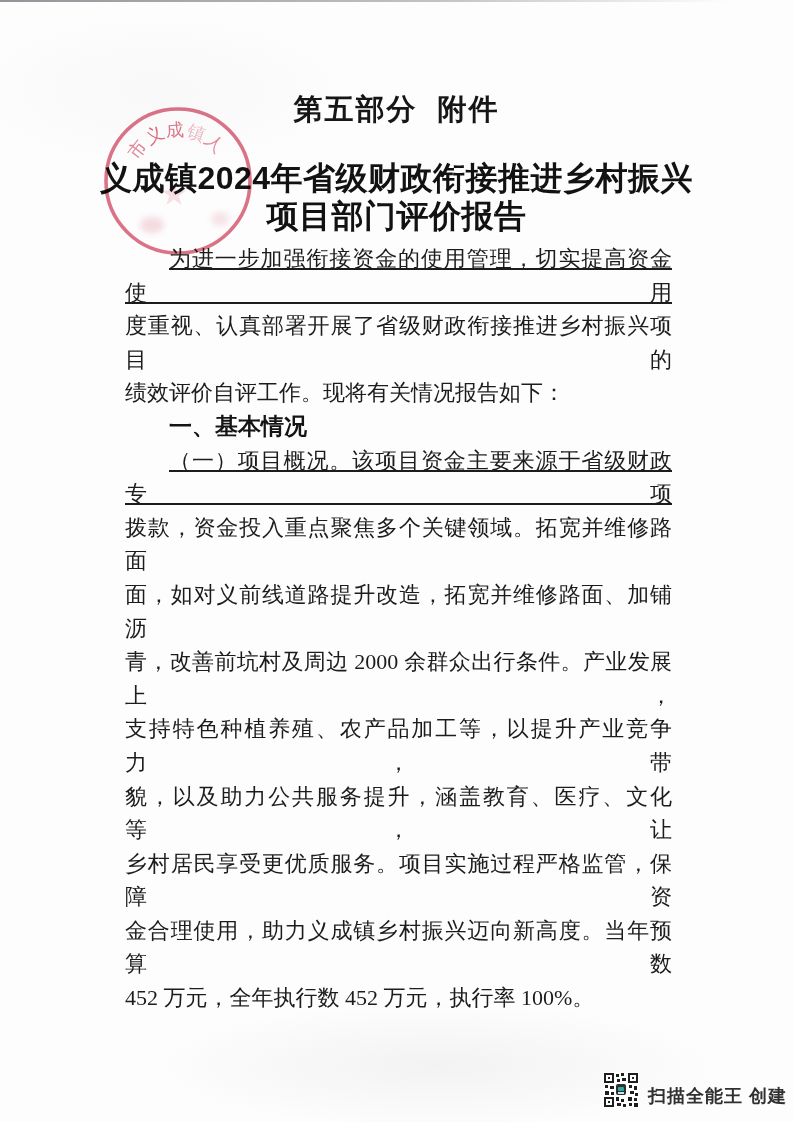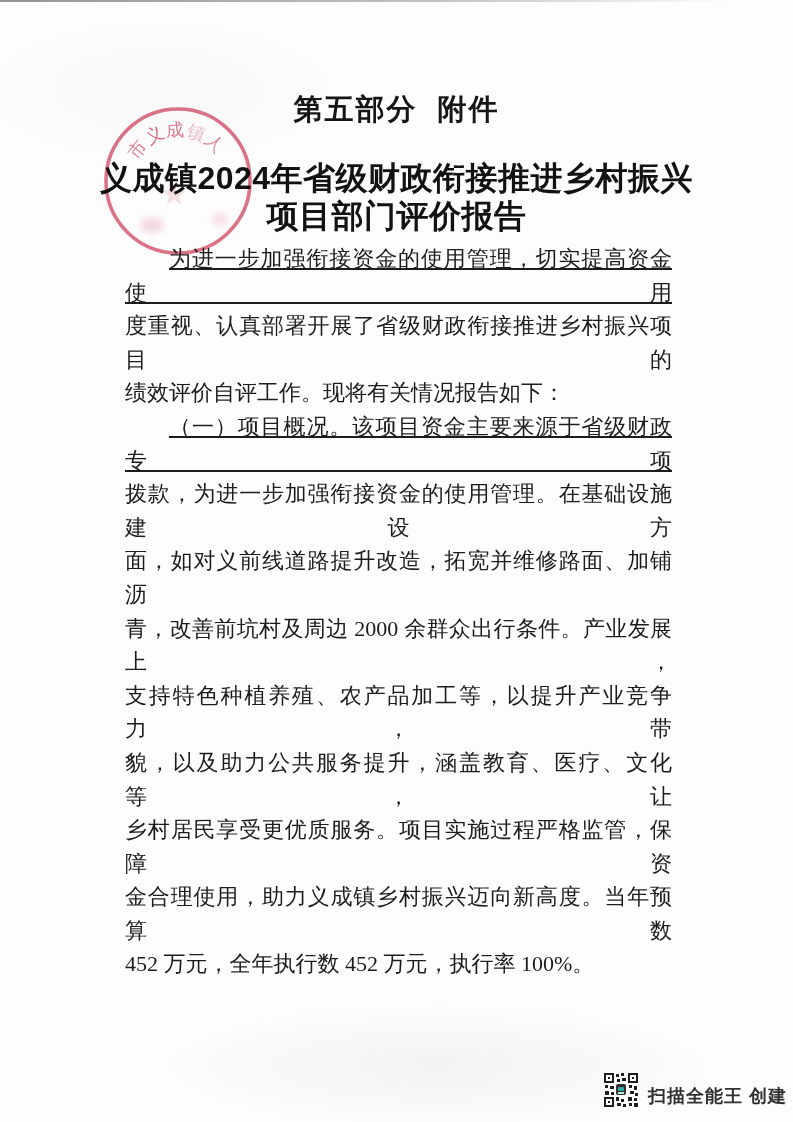--- a/index.html
+++ b/index.html
@@ -90,22 +90,23 @@
     </g>
     <text x="78" y="104" font-size="28" fill="#d5556c" opacity="0.18" text-anchor="middle">★</text>
     <ellipse cx="56" cy="126" rx="12" ry="8" fill="#d5556c" opacity="0.20" filter="url(#smudge)"></ellipse>
     <ellipse cx="124" cy="120" rx="9" ry="7" fill="#d5556c" opacity="0.16" filter="url(#smudge)"></ellipse>
   </svg>
 
   <div class="doc-body">
       <div class="doc-line indent">为进一步加强衔接资金的使用管理，切实提高资金使用</div>
       <div class="doc-line">度重视、认真部署开展了省级财政衔接推进乡村振兴项目的</div>
       <div class="doc-line last">绩效评价自评工作。现将有关情况报告如下：</div>
+      <div class="doc-heading">一、基本情况</div>
       <div class="doc-line indent">（一）项目概况。该项目资金主要来源于省级财政专项</div>
-      <div class="doc-line">拨款，为进一步加强衔接资金的使用管理。在基础设施建设方</div>
+      <div class="doc-line">拨款，资金投入重点聚焦多个关键领域。拓宽并维修路面</div>
       <div class="doc-line">面，如对义前线道路提升改造，拓宽并维修路面、加铺沥</div>
       <div class="doc-line">青，改善前坑村及周边 2000 余群众出行条件。产业发展上，</div>
       <div class="doc-line">支持特色种植养殖、农产品加工等，以提升产业竞争力，带</div>
       <div class="doc-line">貌，以及助力公共服务提升，涵盖教育、医疗、文化等，让</div>
       <div class="doc-line">乡村居民享受更优质服务。项目实施过程严格监管，保障资</div>
       <div class="doc-line">金合理使用，助力义成镇乡村振兴迈向新高度。当年预算数</div>
       <div class="doc-line last">452 万元，全年执行数 452 万元，执行率 100%。</div>
     </div>
 
   <div class="footer-credit">

